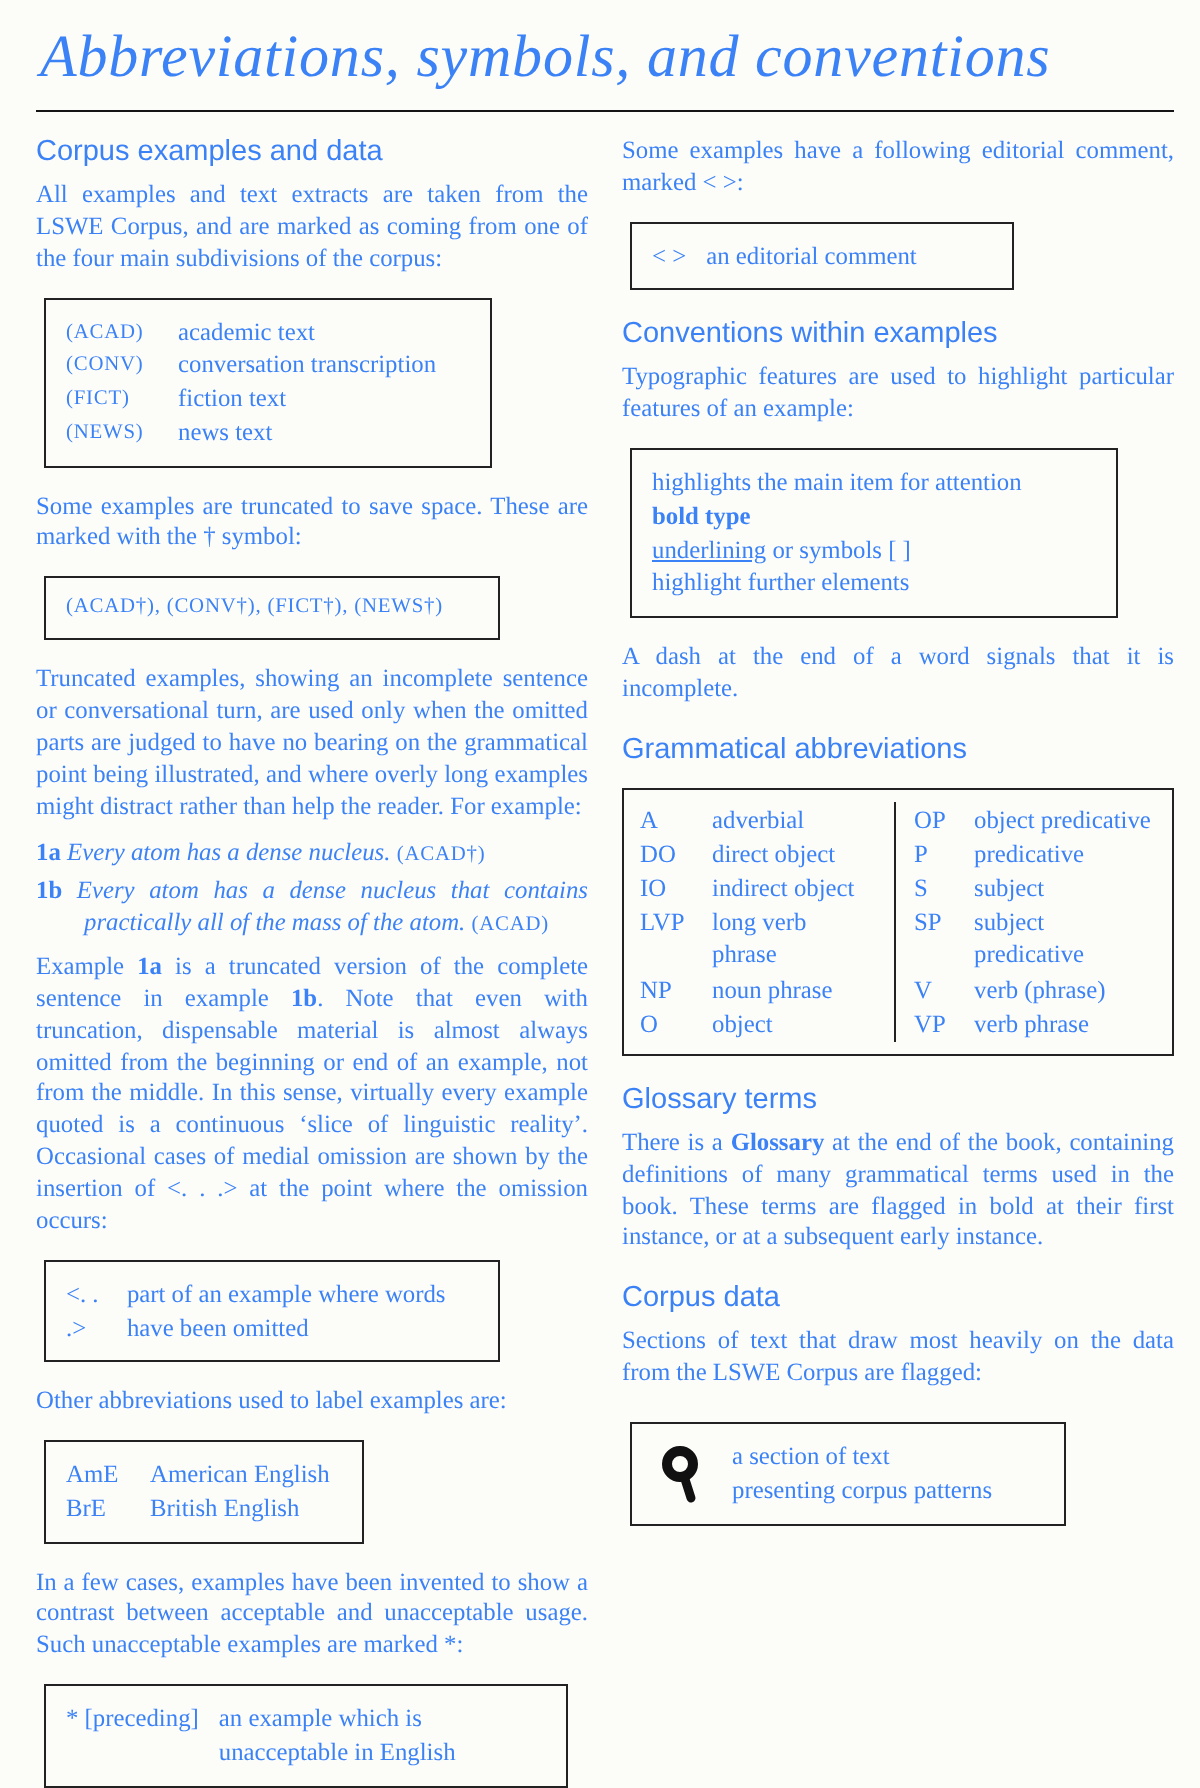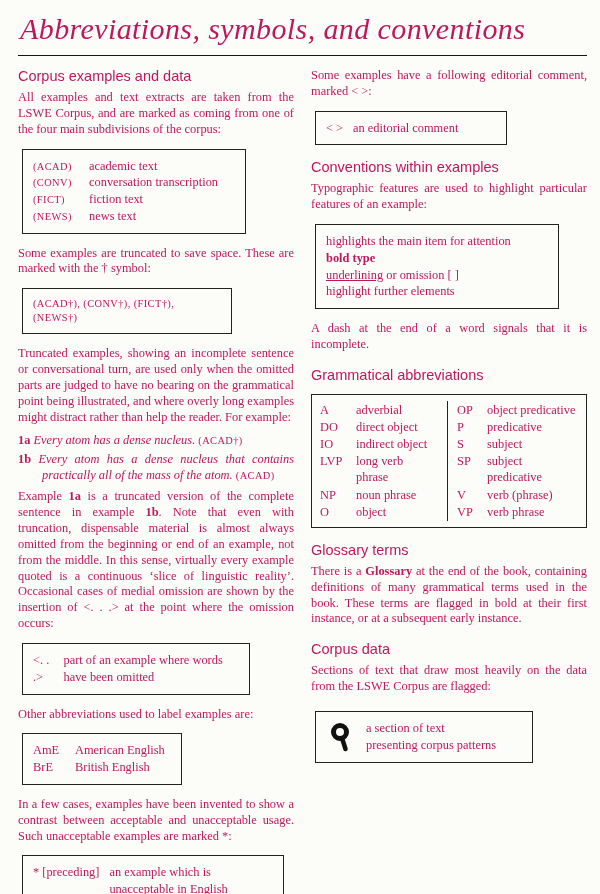--- a/index.html
+++ b/index.html
@@ -1,19 +1,19 @@
 <!DOCTYPE html>
 <html><head>
 <meta charset="utf-8">
 <style>
   * { margin:0; padding:0; box-sizing:border-box; }
   html,body { background:#e9e9e6; }
   .page {
     width:600px; height:894px; margin:0 auto;
-    background:#fcfcf9; color:#be185d;
+    background:#fcfcf9; color:#3b82f6;
     font-family:"Liberation Serif", serif;
     padding:8px 13px 0 18px; overflow:hidden;
   }
   .title {
     font-family:"Liberation Serif", serif;
     font-style:italic; font-weight:normal;
     font-size:30px; letter-spacing:.4px;
     padding:4px 0 9px 2px; white-space:nowrap;
   }
   .rule { border-top:1.6px solid #151515; margin-bottom:10px; }
@@ -50,21 +50,21 @@
   .und { text-decoration:underline; }
   .gramtable { display:flex; padding:6px 8px; margin-left:0; }
   .gramcol { flex:1; min-width:0; }
   .gramcol.first { border-right:1px solid #222; padding-right:6px; }
   .gramcol.second { padding-left:9px; }
   .gramrow { display:flex; font-size:12.4px; line-height:1.3; margin:1px 0; }
   .gramrow .gabbr { flex:0 0 36px; }
   .gramcol.second .gabbr { flex:0 0 30px; }
   .gramrow .glabel { flex:1; min-width:0; }
   .w220 { width:224px; }
-  .w206 { width:210px; }
+  .w206 { width:228px; }
   .w226 { width:228px; }
   .w158 { width:160px; }
   .w262 { width:262px; }
   .w190 { width:192px; }
   .w242 { width:244px; }
   .w216 { width:218px;align-items:center; }
   .icon-wrap { flex:0 0 30px; display:flex; align-items:center; justify-content:center; }
   .boxtext2 { font-size:12.4px; line-height:1.35; }
 </style>
 </head>
@@ -164,21 +164,21 @@
       </div>
 
       <h2 class="sect">Conventions within examples</h2>
 
       <p>Typographic features are used to highlight particular features of an example:</p>
 
       <div class="box w242">
         <div>highlights the main item for attention</div>
         <div><b class="inline">bold type</b></div>
         <div>
-          <span class="und">underlining</span><span> or omission [ ]</span>
+          <span class="und">underlining</span><span> or symbols [ ]</span>
         </div>
         <div>highlight further elements</div>
       </div>
 
       <p>A dash at the end of a word signals that it is incomplete.</p>
 
       <h2 class="sect">Grammatical abbreviations</h2>
 
       <div class="box gramtable">
         <div class="gramcol first">

